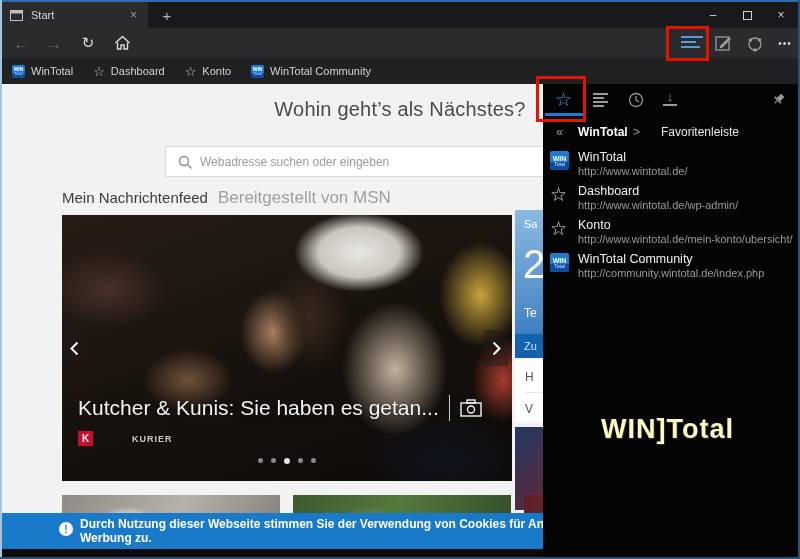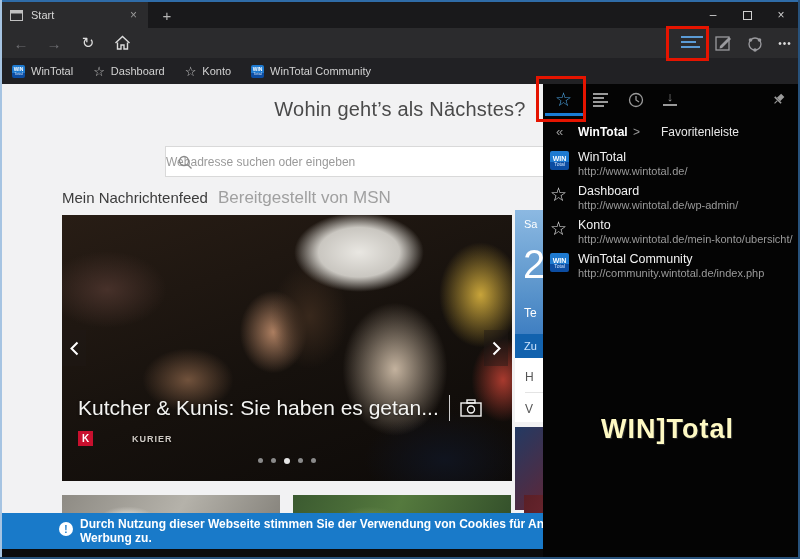--- a/index.html
+++ b/index.html
@@ -36,21 +36,21 @@
   .favbar{position:absolute;left:2px;right:2px;top:58px;height:26px;background:#212124;display:flex;align-items:center;padding-left:10px;gap:20px;}
   .favbar-item{display:flex;align-items:center;gap:6px;font-size:11px;color:#d2d2d2;}
   .star-g{color:#c4c4c4;font-size:13px;line-height:1;}
   .winic{width:13px;height:13px;background:linear-gradient(180deg,#1e7ad0 58%,#0c4da2 58%);border-radius:2px;color:#fff;
          display:flex;flex-direction:column;align-items:center;justify-content:center;flex:none;overflow:hidden;}
   .winic b{font-size:5px;line-height:5px;} .winic i{font-style:normal;font-size:4px;line-height:4px;color:#cfe4ff;}
 
   
   .main{position:absolute;left:2px;right:2px;top:84px;bottom:2px;background:#f2f2f3;overflow:hidden;}
   .heading{position:absolute;left:0;right:0;top:14px;text-align:center;font-size:20px;font-weight:300;color:#4a4a4a;letter-spacing:.2px;}
-  .searchbox{position:absolute;left:50%;transform:translateX(-50%);top:62px;width:470px;height:31px;background:#fff;border:1px solid #d9d9d9;display:flex;align-items:center;}
+  .searchbox{position:absolute;left:50%;transform:translateX(-50%);top:62px;width:470px;height:31px;background:#fff;border:1px solid #d9d9d9;display:flex;align-items:center;padding-left:34px;}
   .searchbox input{border:none;outline:none;width:380px;font-size:12px;color:#444;font-family:"Liberation Sans",sans-serif;background:transparent;}
   .searchbox input::placeholder{color:#9a9a9a;}
   .mag{position:absolute;left:12px;top:8px;}
   .feedhead{position:absolute;left:60px;top:104px;display:flex;align-items:baseline;gap:10px;}
   .feedtitle{font-size:15px;color:#3c3c3c;}
   .feedprov{font-size:17px;color:#a0a0a0;}
 
   .carousel{position:absolute;left:60px;top:131px;width:450px;height:266px;overflow:hidden;background:
     radial-gradient(90px 55px at 66% 14%, #e9e7e2 0%, #c9c6c0 45%, rgba(0,0,0,0) 72%),
     radial-gradient(55px 75px at 55% 38%, #38281c 0%, rgba(0,0,0,0) 70%),

